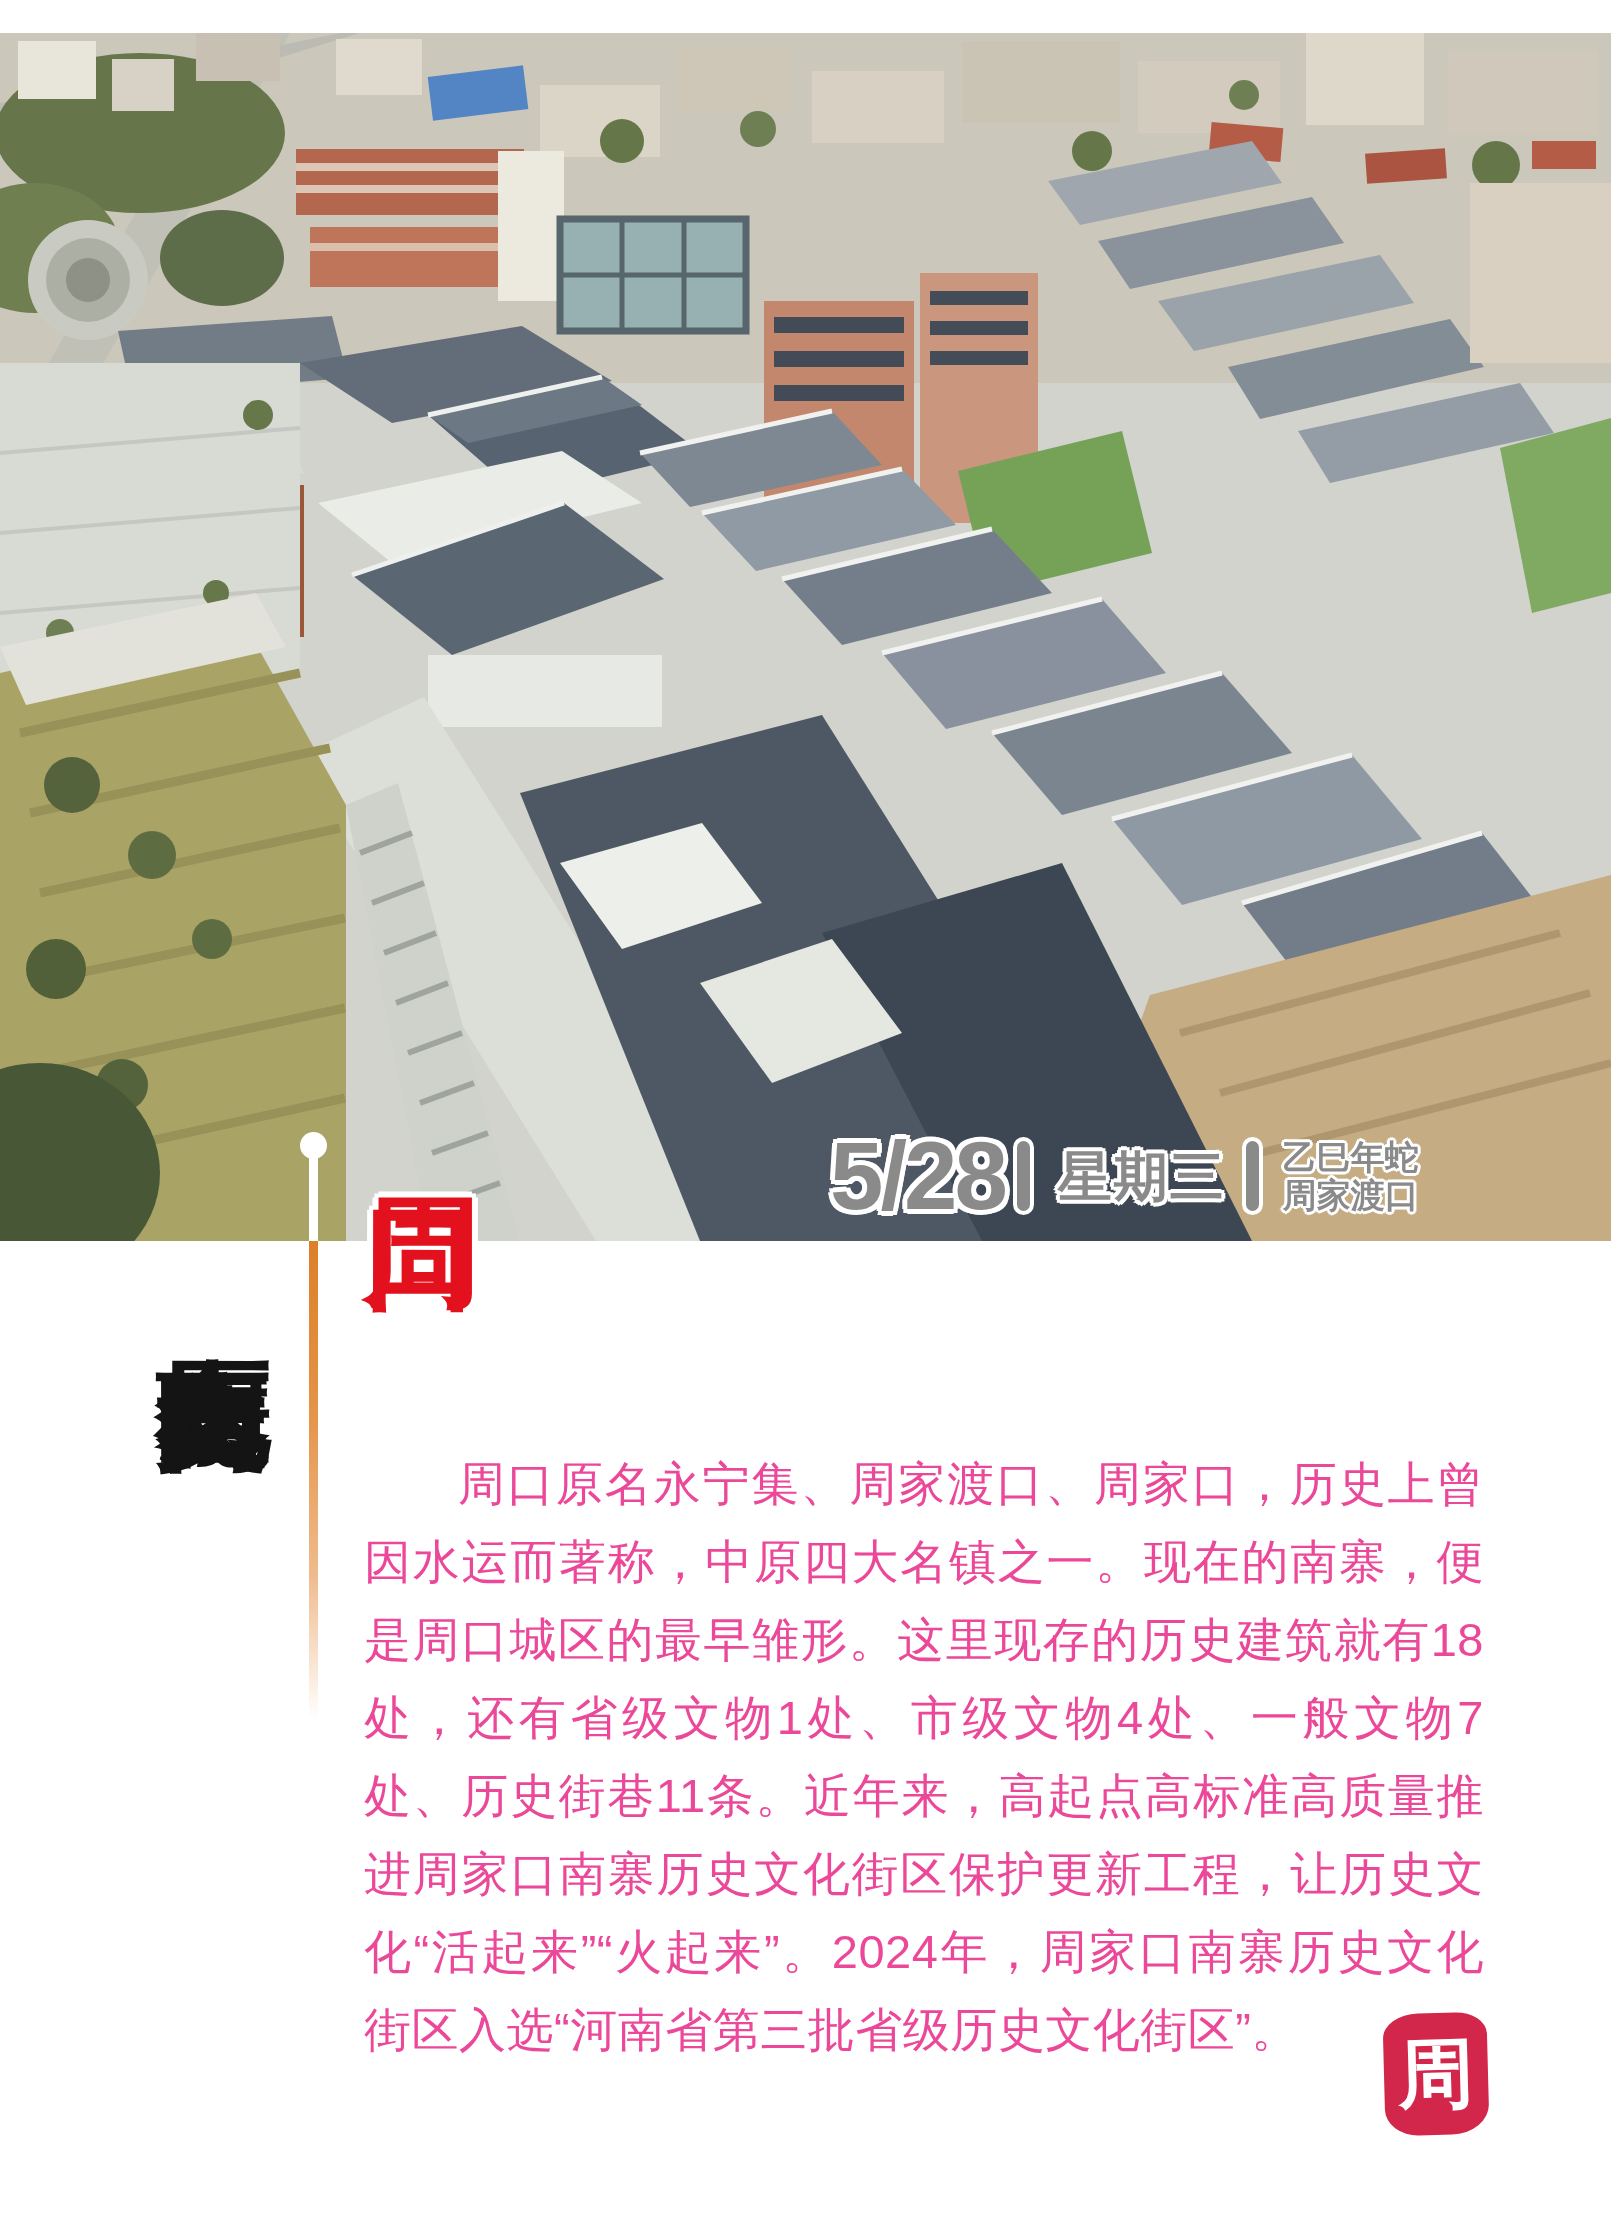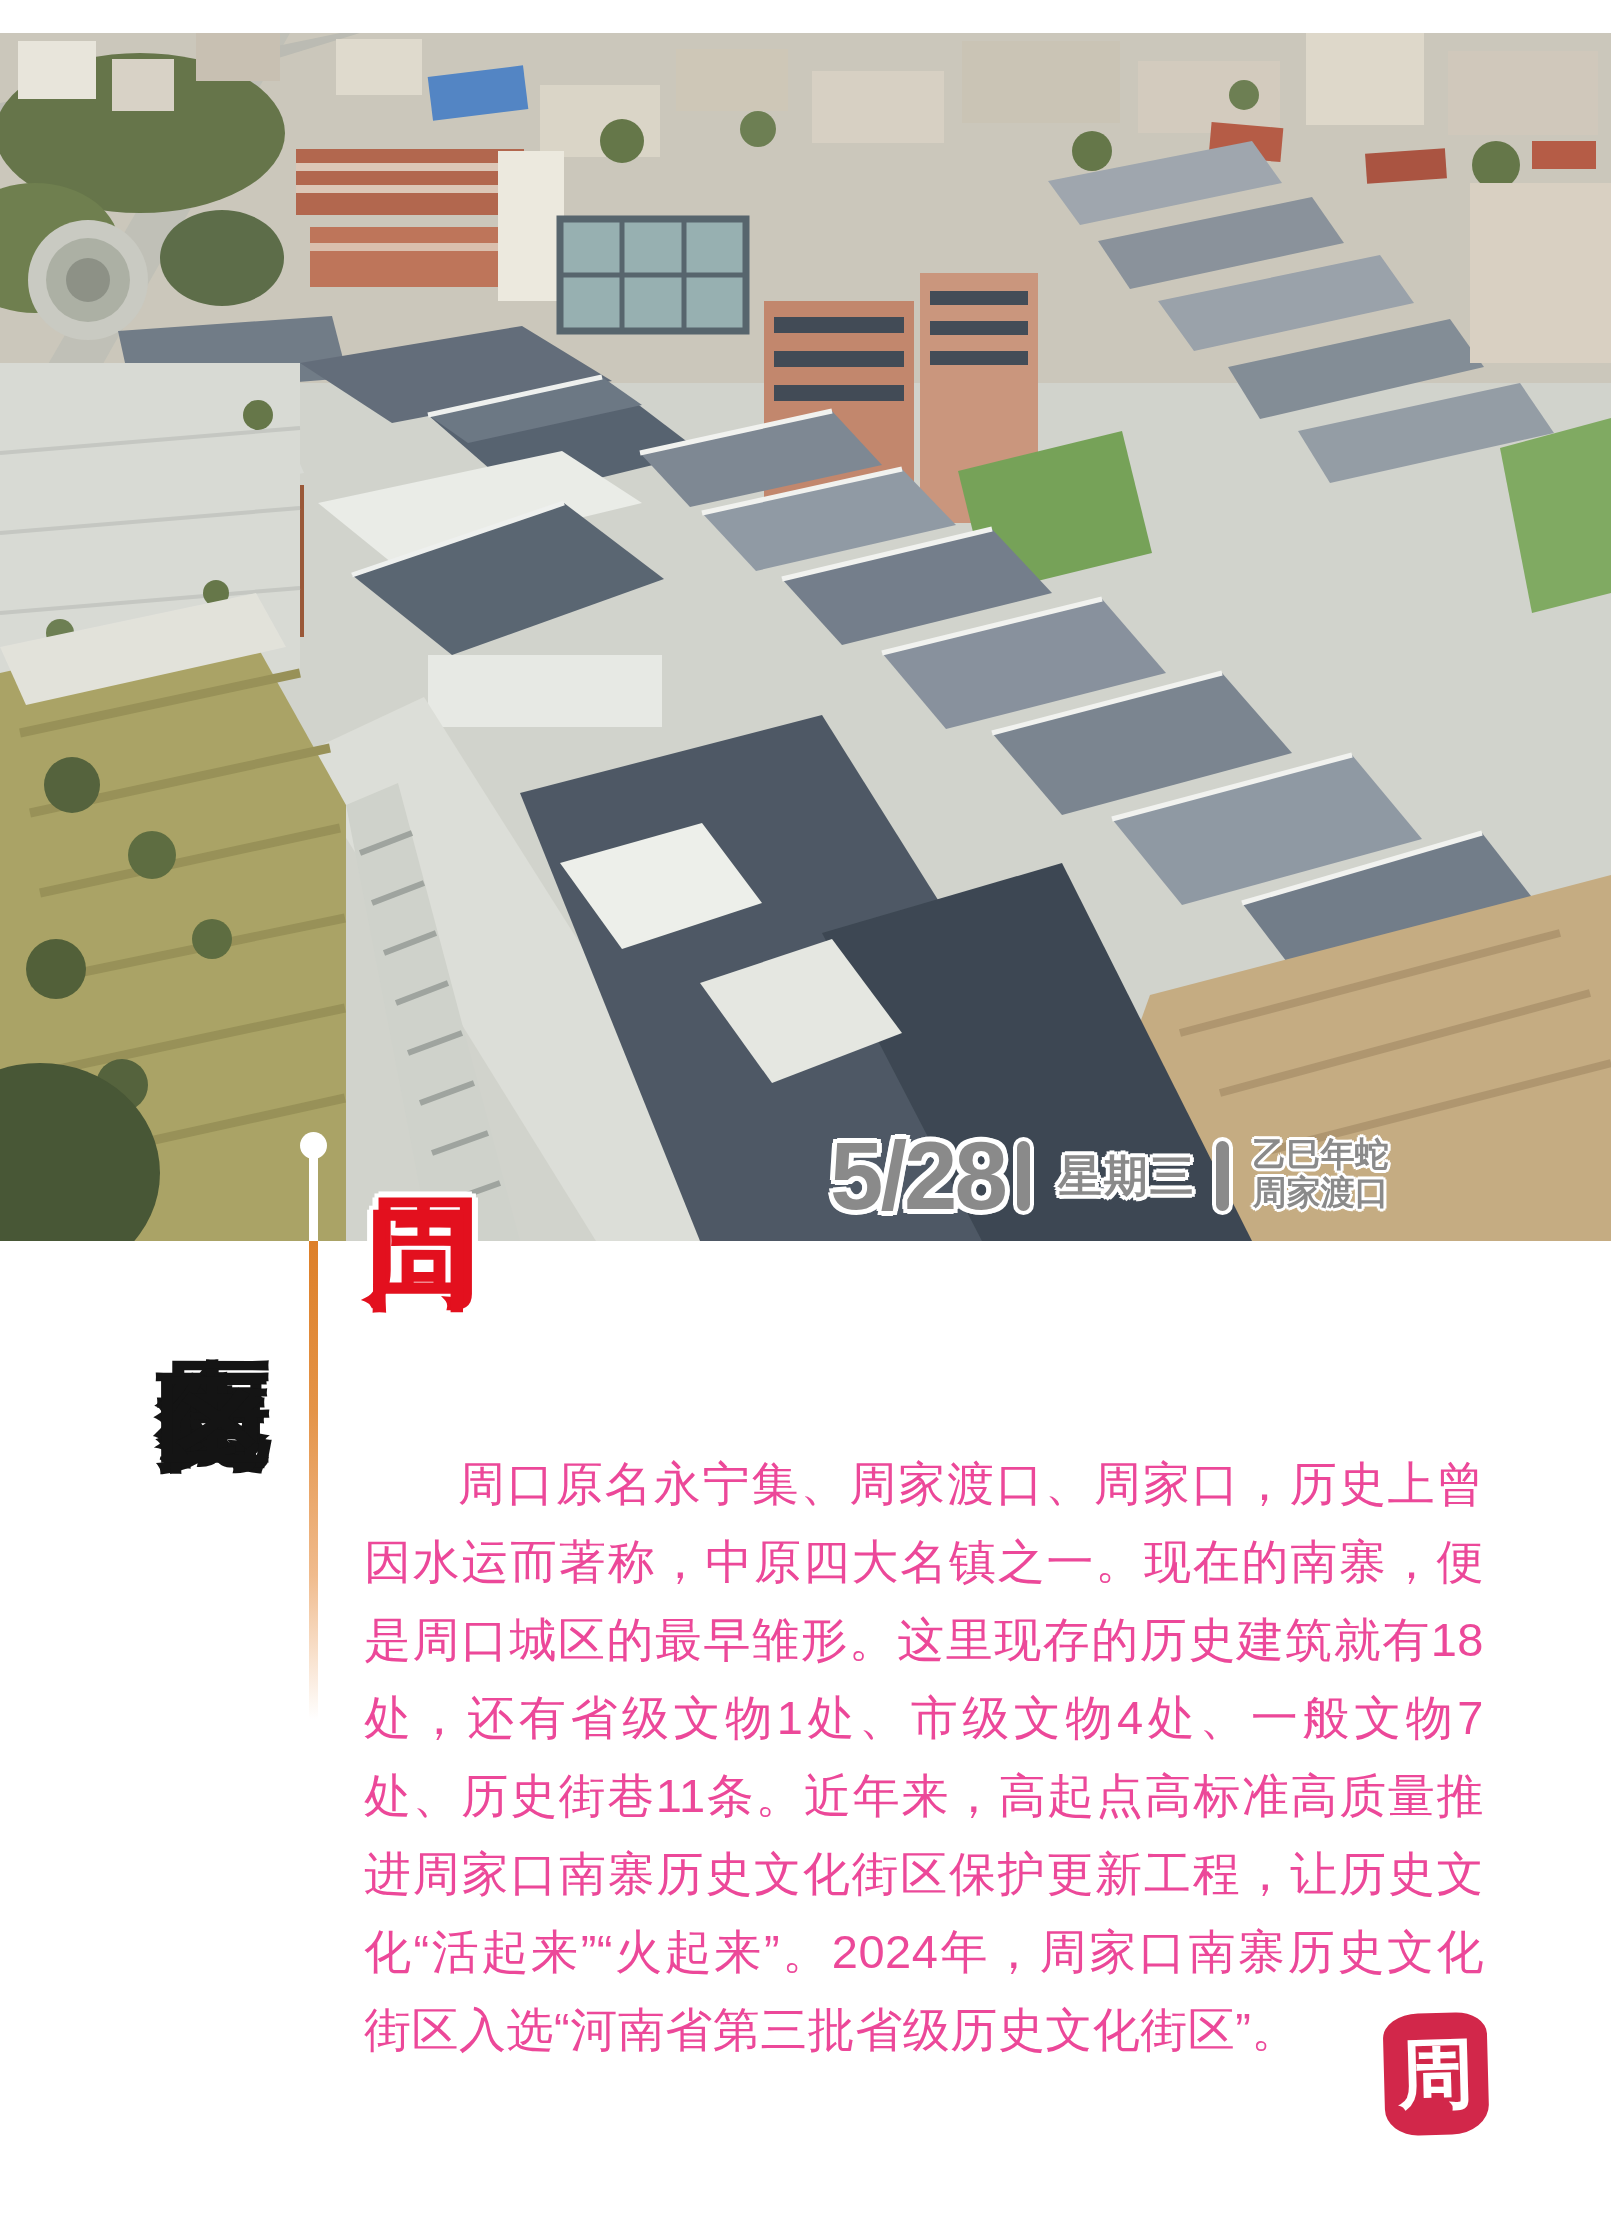--- a/index.html
+++ b/index.html
@@ -9,25 +9,25 @@
   
   .photo{position:absolute;left:0;top:0;width:1611px;height:1208px;overflow:hidden;}
   .photo svg{display:block;width:100%;height:100%;}
 
   
   .date-overlay{position:absolute;left:830px;top:1104px;height:78px;display:flex;align-items:center;color:#8a8a8a;font-weight:900;}
   .date-big{font-size:96px;line-height:78px;letter-spacing:-3px;
     text-shadow:5px 0 0 #fff,-5px 0 0 #fff,0 5px 0 #fff,0 -5px 0 #fff,4px 4px 0 #fff,-4px 4px 0 #fff,4px -4px 0 #fff,-4px -4px 0 #fff;}
   .date-bar{width:13px;height:70px;background:#8a8a8a;border-radius:7px;box-shadow:0 0 0 4px #ffffff;}
   .bar1{margin-left:12px;}
-  .weekday{font-size:44px;line-height:78px;margin-left:28px;letter-spacing:2px;
+  .weekday{font-size:54px;line-height:78px;margin-left:28px;letter-spacing:2px;
     text-shadow:4px 0 0 #fff,-4px 0 0 #fff,0 4px 0 #fff,0 -4px 0 #fff,3px 3px 0 #fff,-3px 3px 0 #fff,3px -3px 0 #fff,-3px -3px 0 #fff;}
   .bar2{margin-left:20px;}
   .lunar{display:flex;flex-direction:column;margin-left:24px;font-size:34px;line-height:38px;letter-spacing:0;
-    text-shadow:3px 0 0 #fff,-3px 0 0 #fff,0 3px 0 #fff,0 -3px 0 #fff,2px 2px 0 #fff,-2px 2px 0 #fff,2px -2px 0 #fff,-2px -2px 0 #fff;font-family:Liberation Mono, monospace;}
+    text-shadow:3px 0 0 #fff,-3px 0 0 #fff,0 3px 0 #fff,0 -3px 0 #fff,2px 2px 0 #fff,-2px 2px 0 #fff,2px -2px 0 #fff,-2px -2px 0 #fff;}
 
   
   .pin-dot{position:absolute;left:300px;top:1099px;width:27px;height:27px;border-radius:50%;background:#ffffff;}
   .pin-stem-white{position:absolute;left:309px;top:1112px;width:9px;height:96px;background:#ffffff;}
   .pin-stem-orange{position:absolute;left:309px;top:1208px;width:9px;height:478px;
     background:linear-gradient(180deg,#dd7f28 0%,#e49347 35%,#f0bb8d 70%,#ffffff 100%);}
 
   
   .headline{position:absolute;left:362px;top:1070px;writing-mode:vertical-rl;text-orientation:upright;
     font-family:"Liberation Serif",serif;font-weight:900;font-size:120px;line-height:120px;letter-spacing:22px;

